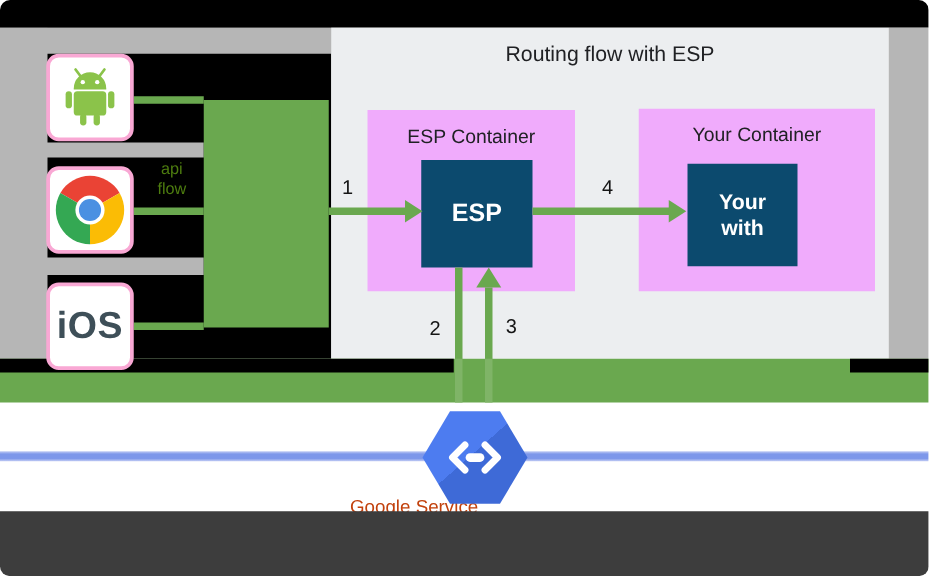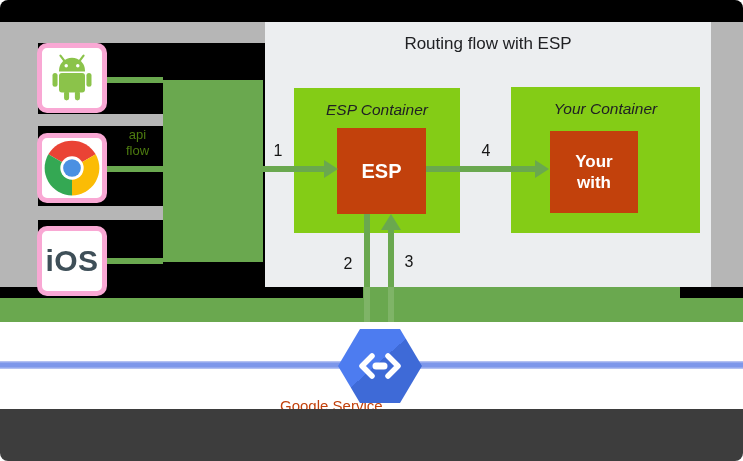--- a/index.html
+++ b/index.html
@@ -14,36 +14,36 @@
   .gray-band2{left:0;top:206px;width:163px;height:14px;background:#b6b6b6;}
   .green-block{left:163px;top:80px;width:100px;height:182px;background:#6aa84f;}
   .panel{left:265px;top:22px;width:446px;height:265px;background:#eceef0;}
   .right-gray{left:711px;top:22px;width:32px;height:265px;background:#b6b6b6;}
   .green-band{left:0;top:287px;width:743px;height:35px;background:#6aa84f;}
   .strip-black-l{left:0;top:287px;width:363px;height:11px;background:#000;}
   .strip-black-r{left:680px;top:287px;width:63px;height:11px;background:#000;}
   .dark-band{left:0;top:409px;width:743px;height:52px;background:#3d3d3d;}
   
   .title{left:265px;top:34px;width:446px;text-align:center;font-size:17px;color:#202124;}
-  .wbox{background:#84cc16;font-style:italic;}
+  .wbox{background:#f0abfc;}
   .esp-cont{left:294px;top:88px;width:166px;height:145px;}
   .your-cont{left:511px;top:87px;width:189px;height:146px;}
   .cont-label{width:100%;text-align:center;margin-top:13px;font-size:15.5px;color:#202124;position:absolute;left:0;top:0;}
-  .bluebox{background:#c2410c;color:#fff;display:flex;align-items:center;justify-content:center;flex-direction:column;font-weight:bold;}
+  .bluebox{background:#0c4a6e;color:#fff;display:flex;align-items:center;justify-content:center;flex-direction:column;font-weight:bold;}
   .esp-box{left:337px;top:128px;width:89px;height:86px;font-size:20px;}
   .code-box{left:550px;top:131px;width:88px;height:82px;font-size:17px;line-height:21px;}
   
   .gline{background:#6aa84f;height:6px;}
   .vline{background:#6aa84f;width:6px;}
   .ahead-r{width:0;height:0;border-top:9px solid transparent;border-bottom:9px solid transparent;border-left:14px solid #6aa84f;}
   .ahead-u{width:0;height:0;border-left:10px solid transparent;border-right:10px solid transparent;border-bottom:16px solid #6aa84f;}
   .glow{background:rgba(255,255,255,0.14);width:6px;height:35px;top:287px;}
   .num{font-size:16px;color:#151515;transform:translate(-50%,-50%);}
   
-  .icon-box{width:70px;height:70px;background:#fff;border:5px solid #f9a8d4;border-radius:10px;box-sizing:border-box;display:flex;align-items:center;justify-content:center;}
+  .icon-box{width:70px;height:70px;background:#fff;border:3px solid #f9a8d4;border-radius:10px;box-sizing:border-box;display:flex;align-items:center;justify-content:center;}
   .ib1{left:37px;top:43px;} .ib2{left:37px;top:133px;} .ib3{left:37px;top:226px;}
   .ios-text{font-size:30px;font-weight:bold;color:#3e4f58;letter-spacing:0.5px;}
   .api-calls{left:110px;top:127px;width:55px;text-align:center;font-size:13px;line-height:16px;color:#4d7c0f;}
   
   .blue-line{left:0;top:361px;width:743px;height:8px;background:linear-gradient(to bottom,#c3cdf4 0%,#7d97ea 28%,#7d97ea 72%,#c3cdf4 100%);}
   .hexagon{left:336px;top:327px;}
   .footer-label{left:280px;top:397px;width:200px;font-size:15px;color:#c2410c;}
 </style>
 </head>
 <body>

